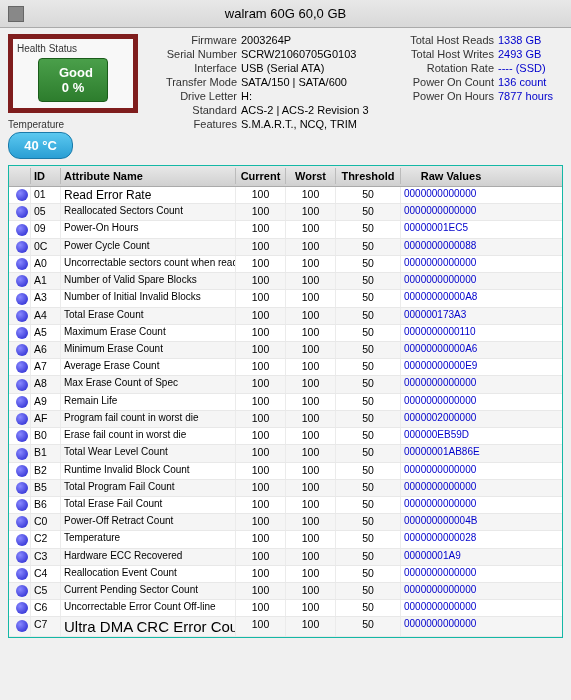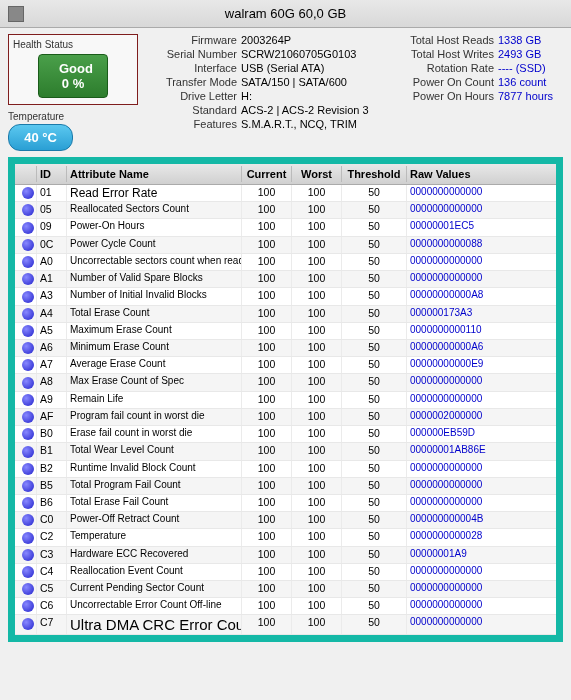--- a/index.html
+++ b/index.html
@@ -51,21 +51,21 @@
       flex-shrink: 0;
     }
     .center-panel {
       flex: 1;
     }
     .right-panel {
       width: 175px;
       flex-shrink: 0;
     }
     .health-box {
-      border: 1px solid #7f1d1d;
+      border: 5px solid #7f1d1d;
       background: #f8f8f8;
       padding: 4px;
       margin-bottom: 4px;
     }
     .health-label {
       font-size: 10px;
       color: #333;
       margin-bottom: 2px;
     }
     .health-good {
@@ -116,38 +116,38 @@
       font-weight: normal;
     }
     .right-panel .info-row .info-key {
       min-width: 110px;
       color: #333;
     }
     .right-panel .info-row .info-val {
       color: #0000cc;
     }
     .table-section {
-      border: 7px solid #14b8a6;
+      border: 1px solid #14b8a6;
       background: #fef9c3;
     }
     .table-header {
       display: grid;
       grid-template-columns: 22px 30px 175px 50px 50px 65px 100px;
       background: linear-gradient(to bottom, #e8e8e8, #d0d0d0);
       border-bottom: 1px solid #aaa;
       padding: 2px 0;
     }
     .th {
       padding: 2px 3px;
       font-size: 11px;
       font-weight: bold;
       color: #000;
       border-right: 1px solid #bbb;
     }
-    .th:last-child { border-right: none; }
+    .th:last-child { border-right: none; text-align: center; }
     .table-body {
       overflow-y: auto;
       max-height: 450px;
     }
     .table-row {
       display: grid;
       grid-template-columns: 22px 30px 175px 50px 50px 65px 100px;
       border-bottom: 1px solid #e8e8e8;
     }
     .table-row:nth-child(even) { background: #f5f5f5; }

